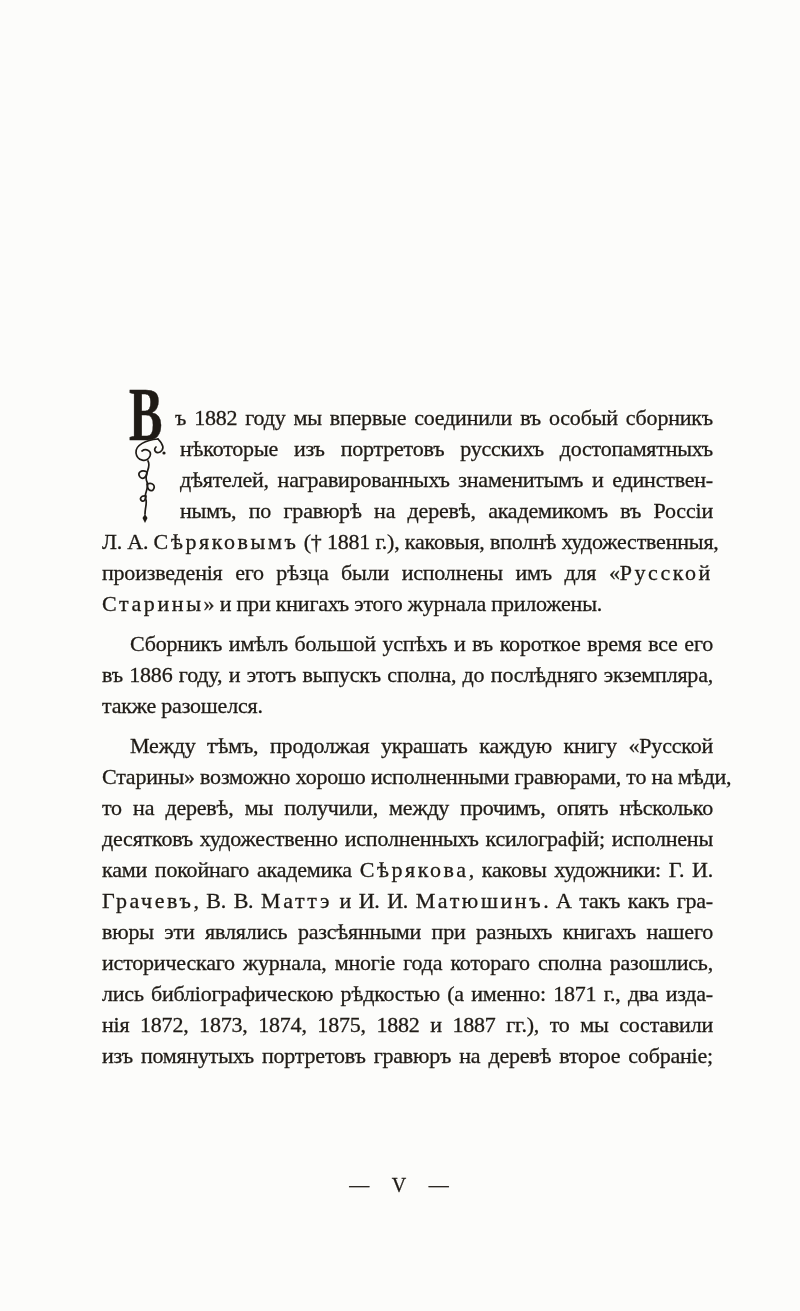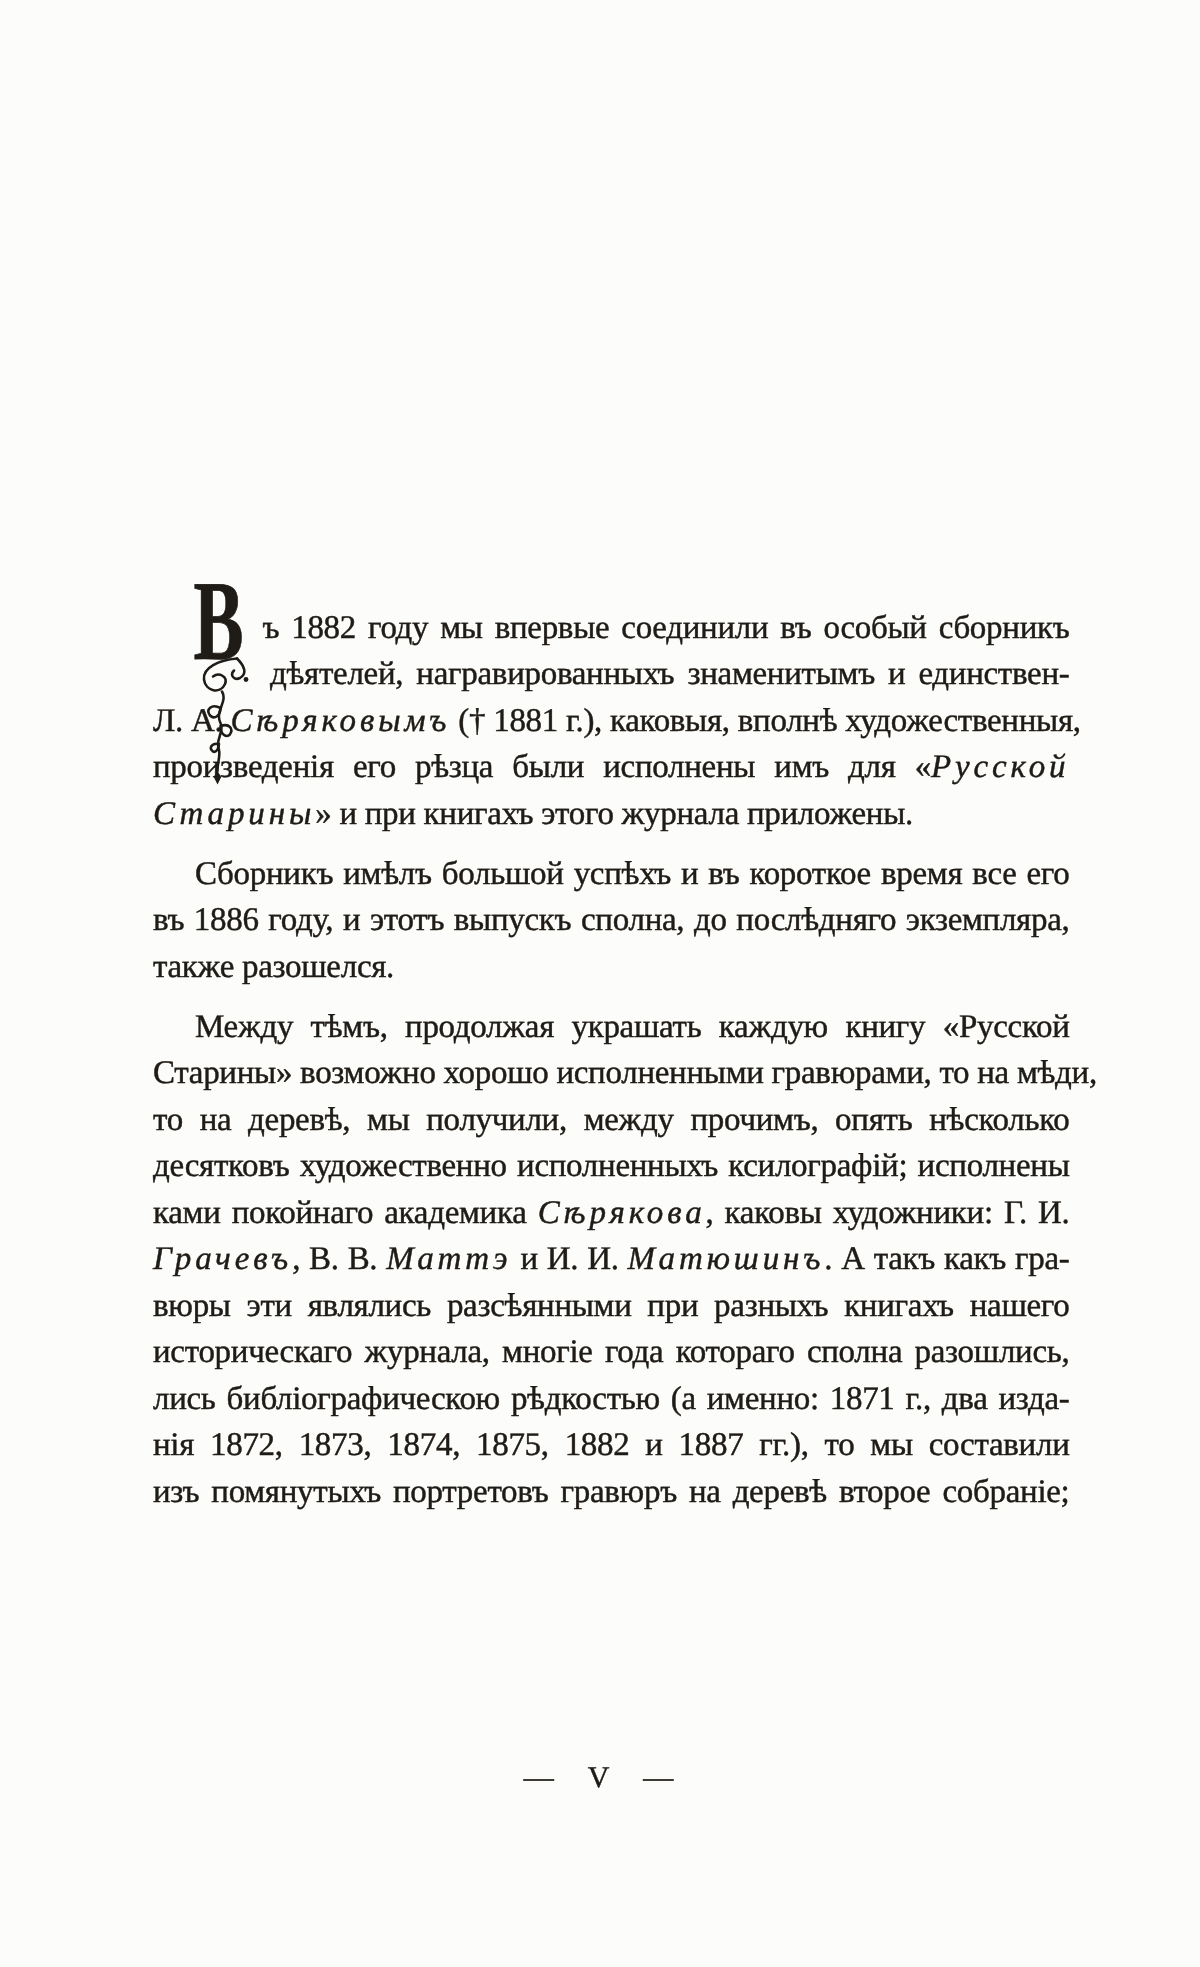--- a/index.html
+++ b/index.html
@@ -39,21 +39,21 @@
     overflow: visible;
     margin-left: 17px;
   }
   .line.end {
     text-align: right;
     text-align-last: left;
   }
   .line.dc1 { padding-left: 73px; }
   .line.dc  { padding-left: 78px; }
   .line.pind { text-indent: 28px; }
-  .sp { letter-spacing: 2.6px; font-style: italic; }
+  .sp { letter-spacing: 2.6px; }
   .dropcap {
     position: absolute;
     left: 44px;
     top: -26px;
     font-size: 76px;
     line-height: 76px;
     font-weight: 700;
     transform: scaleX(0.66);
     transform-origin: 0 0;
     -webkit-text-stroke: 0.5px currentColor;
@@ -93,21 +93,23 @@
       <circle cx="34" cy="15" r="1.6" fill="#1f1b16" stroke="none"></circle>
       <path d="M18 23 C22 30 13 36 17 44 C20 50 13 55 16 62 C17 66 15 70 15 76"></path>
       <path d="M17 34 C11 31 7 35 10 39 C13 42 17 39 17 34"></path>
       <path d="M17 46 C23 44 26 48 23 52 C20 54 17 51 17 46"></path>
       <path d="M16 58 C11 57 9 61 12 63 C14 64 16 61 16 58"></path>
       <path d="M15 76 L17.5 80 L15 85 L12.5 80 Z" fill="#1f1b16" stroke="none"></path>
     </svg>
 
   <div class="para">
         <div class="line dc1">ъ 1882 году мы впервые соединили въ особый сборникъ</div>
+        <div class="line dc">нѣкоторые изъ портретовъ русскихъ достопамятныхъ</div>
         <div class="line dc">дѣятелей, награвированныхъ знаменитымъ и единствен-</div>
+        <div class="line dc">нымъ, по гравюрѣ на деревѣ, академикомъ въ Россіи</div>
         <div class="line">Л. А. <span class="sp">Сѣряковымъ</span> († 1881 г.), каковыя, вполнѣ художественныя,</div>
         <div class="line">произведенія его рѣзца были исполнены имъ для «<span class="sp">Русской</span></div>
         <div class="line end"><span class="sp">Старины</span>» и при книгахъ этого журнала приложены.</div>
       </div>
       <div class="para">
         <div class="line pind">Сборникъ имѣлъ большой успѣхъ и въ короткое время все его</div>
         <div class="line">въ 1886 году, и этотъ выпускъ сполна, до послѣдняго экземпляра,</div>
         <div class="line end">также разошелся.</div>
       </div>
       <div class="para">

